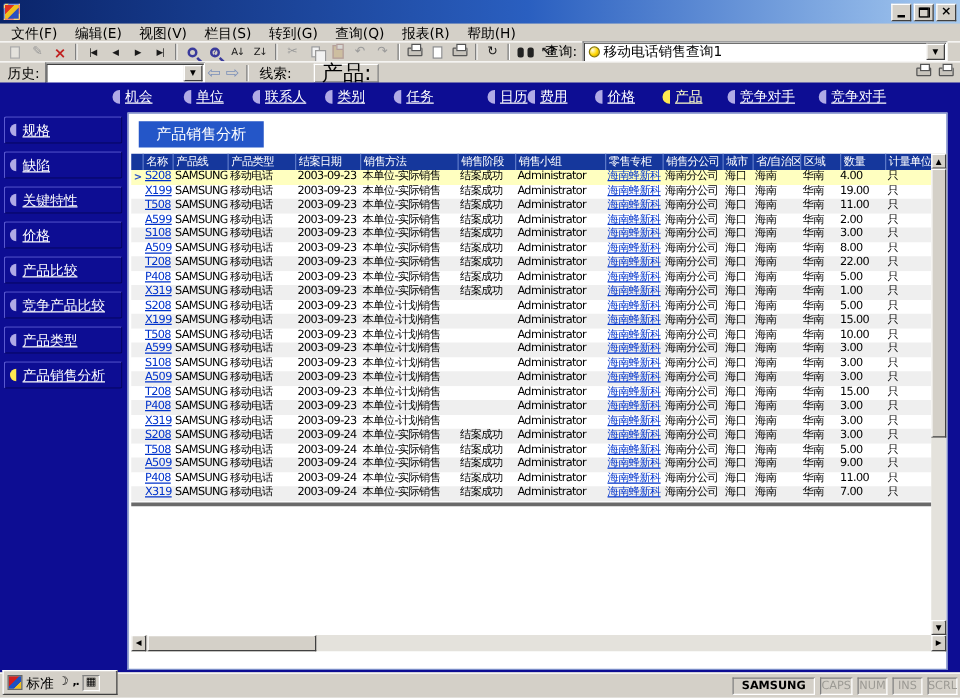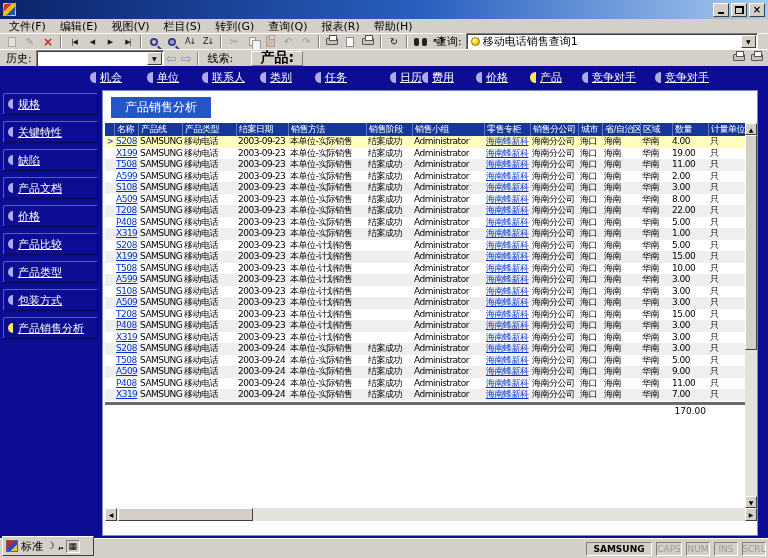--- a/index.html
+++ b/index.html
@@ -62,21 +62,21 @@
     box-shadow:inset 1px 1px 0 #404040; display:flex; align-items:center; }
   .dd-btn { margin-left:auto; width:15px; height:13px; margin-right:1px; background:#d4d0c8; border:1px solid;
     border-color:#fff #404040 #404040 #fff; font-size:6px; display:flex; align-items:center; justify-content:center; color:#000; }
   .qball { width:9px; height:9px; border-radius:50%; margin:0 3px 0 4px; flex:none;
     background:radial-gradient(circle at 30% 30%,#fffbe0,#ffd700 55%,#b89000); border:1px solid #887700; }
   .combo-text { font-size:11px; white-space:nowrap; }
   .query-wrap { position:absolute; left:436px; top:32px; height:18px; display:flex; align-items:center; gap:4px; }
   .label11 { font-size:11px; white-space:nowrap; }
   .hist-arrows { font-size:13px; color:#7c90b8; margin:0 2px; display:flex; gap:4px; }
   .modbox { min-width:52px; height:15px; background:#d4d0c8; border:1px solid; border-color:#fff #808080 #808080 #fff;
-    display:flex; align-items:center; justify-content:center; font-size:14px; padding:0 4px;font-weight:bold; }
+    display:flex; align-items:center; justify-content:center; font-size:17px; padding:0 4px; }
   .aux-btns { position:absolute; right:4px; top:50px; display:flex; gap:3px; }
   .aux-btn { width:15px; height:14px; display:flex; align-items:center; justify-content:center; }
 
   
   .tabrow { position:absolute; left:0; top:66px; width:768px; height:22px; background:#0d0d93; }
   .tab { position:absolute; top:4px; height:15px; display:flex; align-items:center; gap:4px;
     color:#fff; font-size:11px; white-space:nowrap; }
   .crescent { width:6px; height:11px; background:#b0aae6; border-radius:6px 0 0 6px; flex:none; }
   .tab .lbl, .side-item .lbl { text-decoration:underline; }
   .tab.active .crescent { background:#ffe850; }
@@ -318,45 +318,41 @@
   </div>
 
 <div class="content">
   <div class="sidebar" id="sidebar">
       <div class="side-item">
         <span class="crescent"></span>
         <span class="lbl">规格</span>
       </div>
       <div class="side-item">
         <span class="crescent"></span>
-        <span class="lbl">关键特性</span>
-      </div>
-      <div class="side-item">
-        <span class="crescent"></span>
         <span class="lbl">缺陷</span>
       </div>
       <div class="side-item">
         <span class="crescent"></span>
-        <span class="lbl">产品文档</span>
+        <span class="lbl">关键特性</span>
       </div>
       <div class="side-item">
         <span class="crescent"></span>
         <span class="lbl">价格</span>
       </div>
       <div class="side-item">
         <span class="crescent"></span>
         <span class="lbl">产品比较</span>
       </div>
       <div class="side-item">
         <span class="crescent"></span>
-        <span class="lbl">产品类型</span>
+        <span class="lbl">竞争产品比较</span>
       </div>
       <div class="side-item">
         <span class="crescent"></span>
-        <span class="lbl">包装方式</span>
+        <span class="lbl">产品类型</span>
       </div>
       <div class="side-item active">
         <span class="crescent"></span>
         <span class="lbl">产品销售分析</span>
       </div>
     </div>
 
   <div class="mainpanel">
     <div class="pagetab">产品销售分析</div>
 
@@ -765,21 +761,20 @@
             <span class="td link" style="width: 46px;">海南蜂新科</span>
             <span class="td" style="width: 48px;">海南分公司</span>
             <span class="td" style="width: 24px;">海口</span>
             <span class="td" style="width: 38px;">海南</span>
             <span class="td" style="width: 32px;">华南</span>
             <span class="td num" style="width: 36px;">7.00</span>
             <span class="td" style="width: 37px;">只</span>
           </div>
         </div>
       <div class="sep-bar"></div>
-      <div class="total-row">170.00</div>
 
       <div class="vscroll">
         <span class="sbtn" style="top:0;left:0;">▲</span>
         <span class="vthumb"></span>
         <span class="sbtn" style="bottom:0;left:0;">▼</span>
       </div>
     </div>
 
     <div class="hscroll">
       <span class="sbtn" style="left:0;top:0;height:13px;">◀</span>

